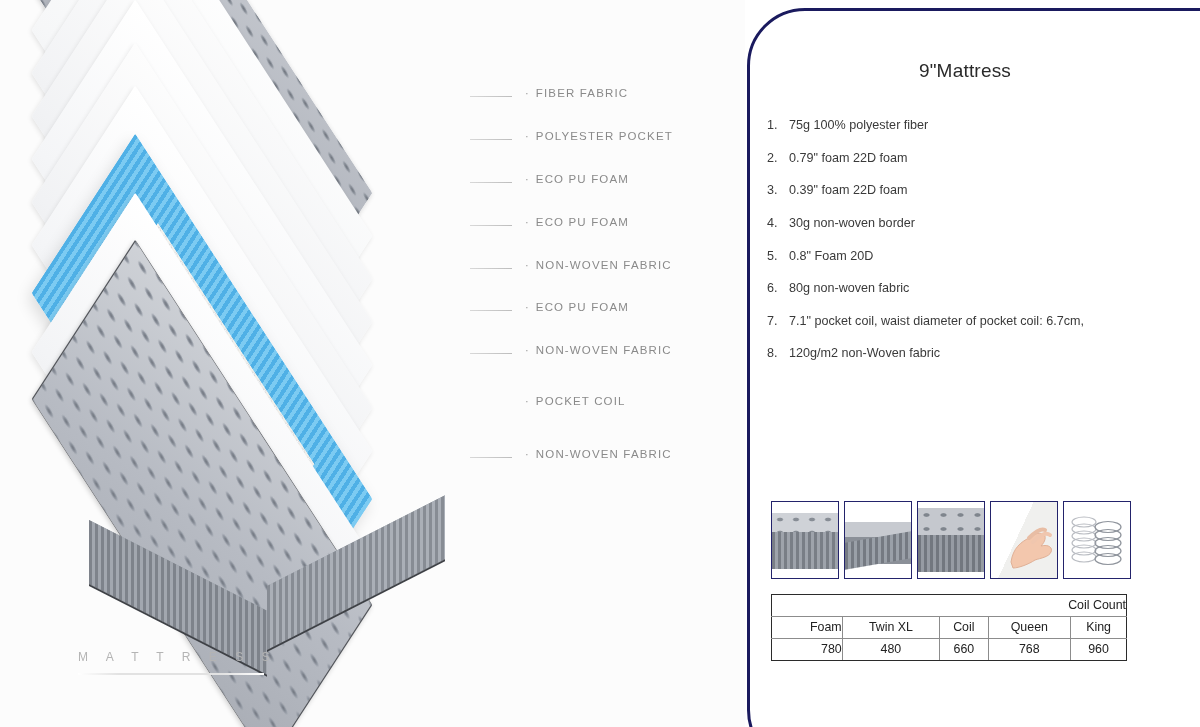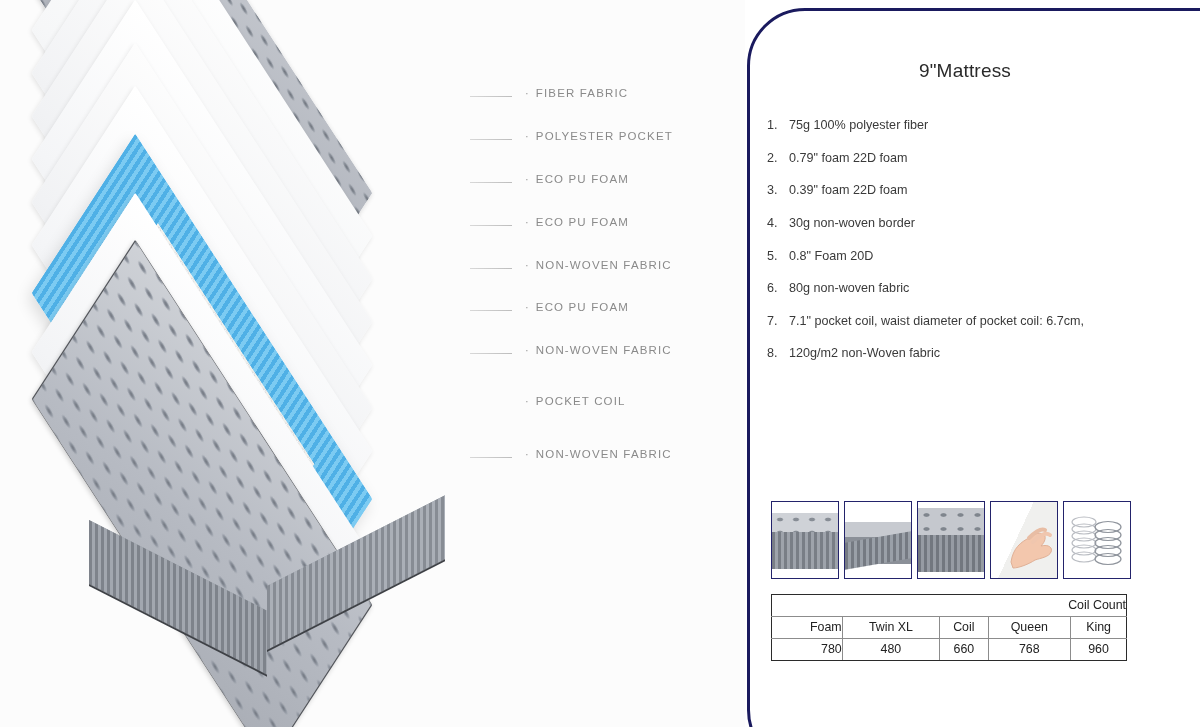--- a/index.html
+++ b/index.html
@@ -269,20 +269,24 @@
   </div>
   <div class="label-row" style="left:525px; top:395px;">
     <span class="bullet">·</span>
     <span>POCKET COIL</span>
   </div>
   <div class="label-row" style="left:525px; top:448px;">
     <span class="bullet">·</span>
     <span>NON-WOVEN FABRIC</span>
   </div>
 
+  <div id="brand">
+    <div class="brand-text">M A T T R E S S</div>
+    <div class="brand-rule"></div>
+  </div>
 </div>
 
 <div id="right-panel">
   <div id="panel-frame"></div>
 
   <div id="panel-title">9"Mattress</div>
 
   <div id="spec-list">
 
     <div class="spec-item">

